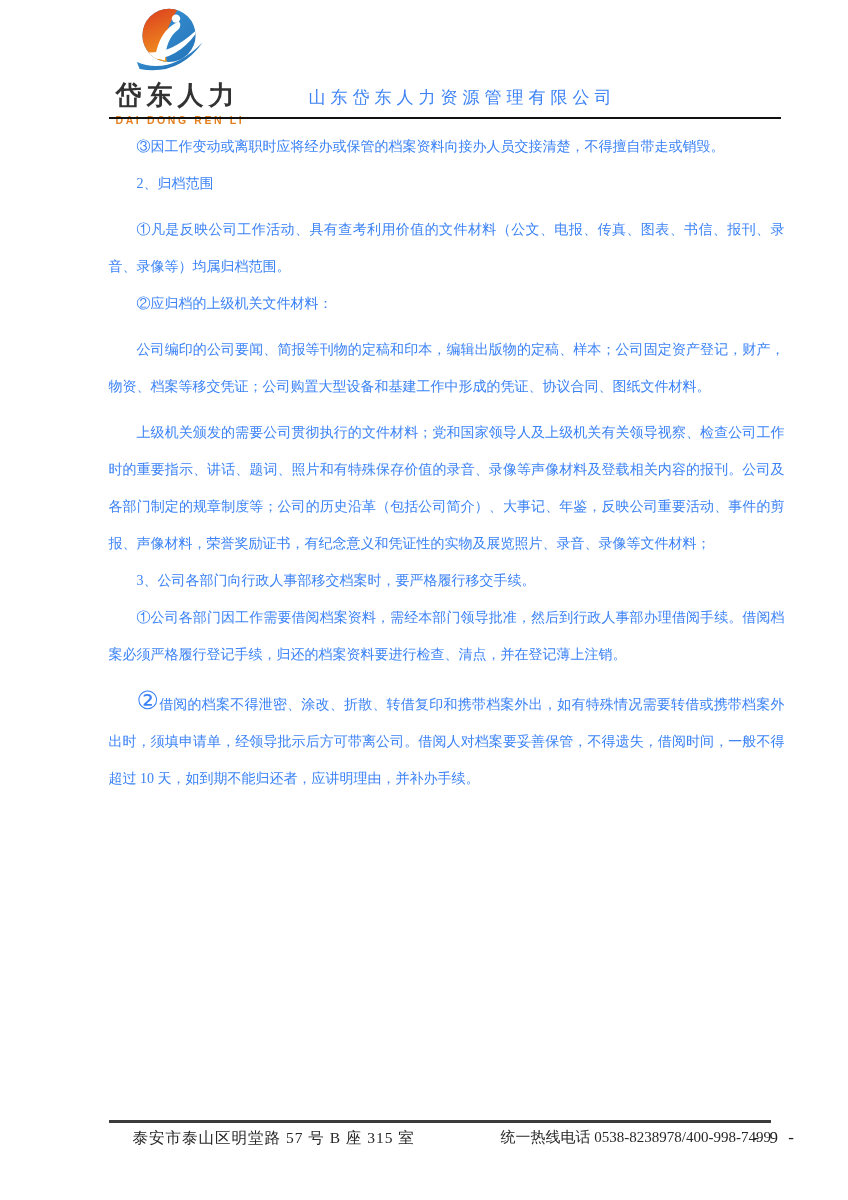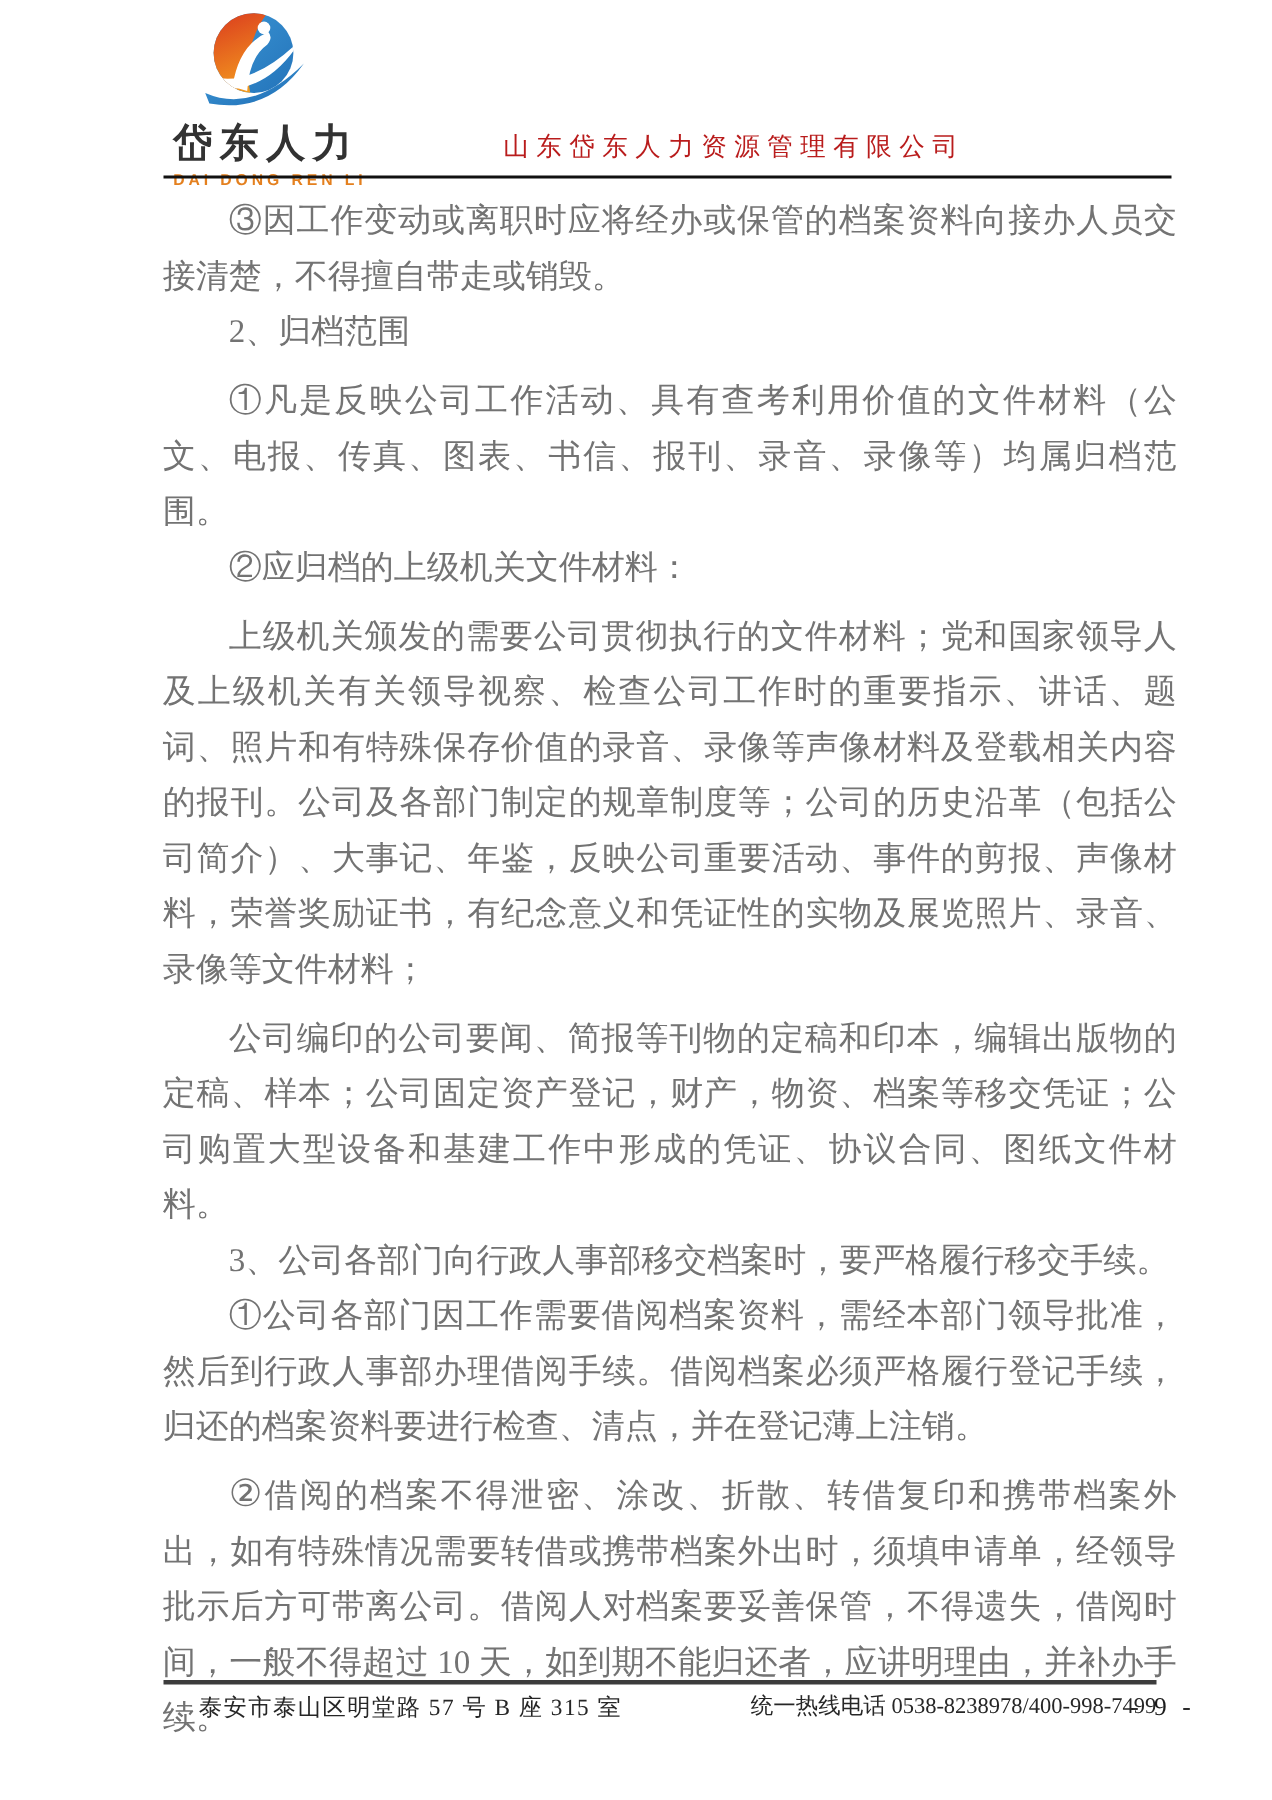--- a/index.html
+++ b/index.html
@@ -21,37 +21,37 @@
     font-weight:bold;font-size:26px;letter-spacing:5px;
     color:#323232;white-space:nowrap;
   }
   .logo-en{
     display:block;margin-top:1px;
     font-family:"Liberation Sans","DejaVu Sans",sans-serif;
     font-weight:bold;font-size:10.5px;letter-spacing:2.6px;
     color:#e4801f;white-space:nowrap;
   }
   .company-name{
-    position:absolute;left:315px;top:86px;
-    font-size:17px;letter-spacing:5px;color:#b91c1c;
+    position:absolute;left:288px;top:86px;
+    font-size:17px;letter-spacing:5px;color:#3b82f6;
     white-space:nowrap;
   }
   .header-rule{
     position:absolute;left:88px;top:117px;width:672px;height:2px;
     background:#111111;
   }
   
   .doc-body{
     position:absolute;left:88px;top:128px;width:676px;
   }
   .doc-body p{
     margin:0;
-    font-size:22px;line-height:37px;
+    font-size:14px;line-height:37px;
     text-indent:2em;text-align:justify;
-    color:#737373;
+    color:#3b82f6;
   }
   .doc-body p:nth-child(3),
   .doc-body p:nth-child(5),
   .doc-body p:nth-child(6),
   .doc-body p:nth-child(9){margin-top:9px;}
   .doc-body p:nth-child(10),
   .doc-body p:nth-child(11){margin-top:5px;}
   .doc-body p:last-child::first-letter{font-size:25px;}
   
   .footer-rule{
@@ -105,22 +105,22 @@
   </div>
 
   <div class="company-name">山东岱东人力资源管理有限公司</div>
   <div class="header-rule"></div>
 
   <div class="doc-body">
       <p>③因工作变动或离职时应将经办或保管的档案资料向接办人员交接清楚，不得擅自带走或销毁。</p>
       <p>2、归档范围</p>
       <p>①凡是反映公司工作活动、具有查考利用价值的文件材料（公文、电报、传真、图表、书信、报刊、录音、录像等）均属归档范围。</p>
       <p>②应归档的上级机关文件材料：</p>
+      <p>公司编印的公司要闻、简报等刊物的定稿和印本，编辑出版物的定稿、样本；公司固定资产登记，财产，物资、档案等移交凭证；公司购置大型设备和基建工作中形成的凭证、协议合同、图纸文件材料。</p>
       <p>上级机关颁发的需要公司贯彻执行的文件材料；党和国家领导人及上级机关有关领导视察、检查公司工作时的重要指示、讲话、题词、照片和有特殊保存价值的录音、录像等声像材料及登载相关内容的报刊。公司及各部门制定的规章制度等；公司的历史沿革（包括公司简介）、大事记、年鉴，反映公司重要活动、事件的剪报、声像材料，荣誉奖励证书，有纪念意义和凭证性的实物及展览照片、录音、录像等文件材料；</p>
-      <p>公司编印的公司要闻、简报等刊物的定稿和印本，编辑出版物的定稿、样本；公司固定资产登记，财产，物资、档案等移交凭证；公司购置大型设备和基建工作中形成的凭证、协议合同、图纸文件材料。</p>
       <p>3、公司各部门向行政人事部移交档案时，要严格履行移交手续。</p>
       <p>①公司各部门因工作需要借阅档案资料，需经本部门领导批准，然后到行政人事部办理借阅手续。借阅档案必须严格履行登记手续，归还的档案资料要进行检查、清点，并在登记薄上注销。</p>
       <p>②借阅的档案不得泄密、涂改、折散、转借复印和携带档案外出，如有特殊情况需要转借或携带档案外出时，须填申请单，经领导批示后方可带离公司。借阅人对档案要妥善保管，不得遗失，借阅时间，一般不得超过 10 天，如到期不能归还者，应讲明理由，并补办手续。</p>
     </div>
 
   <div class="footer-rule"></div>
   <div class="footer-address">泰安市泰山区明堂路 57 号 B 座 315 室</div>
   <div class="footer-hotline">统一热线电话 0538-8238978/400-998-7499</div>
   <div class="page-number">- 9 -</div>
 

